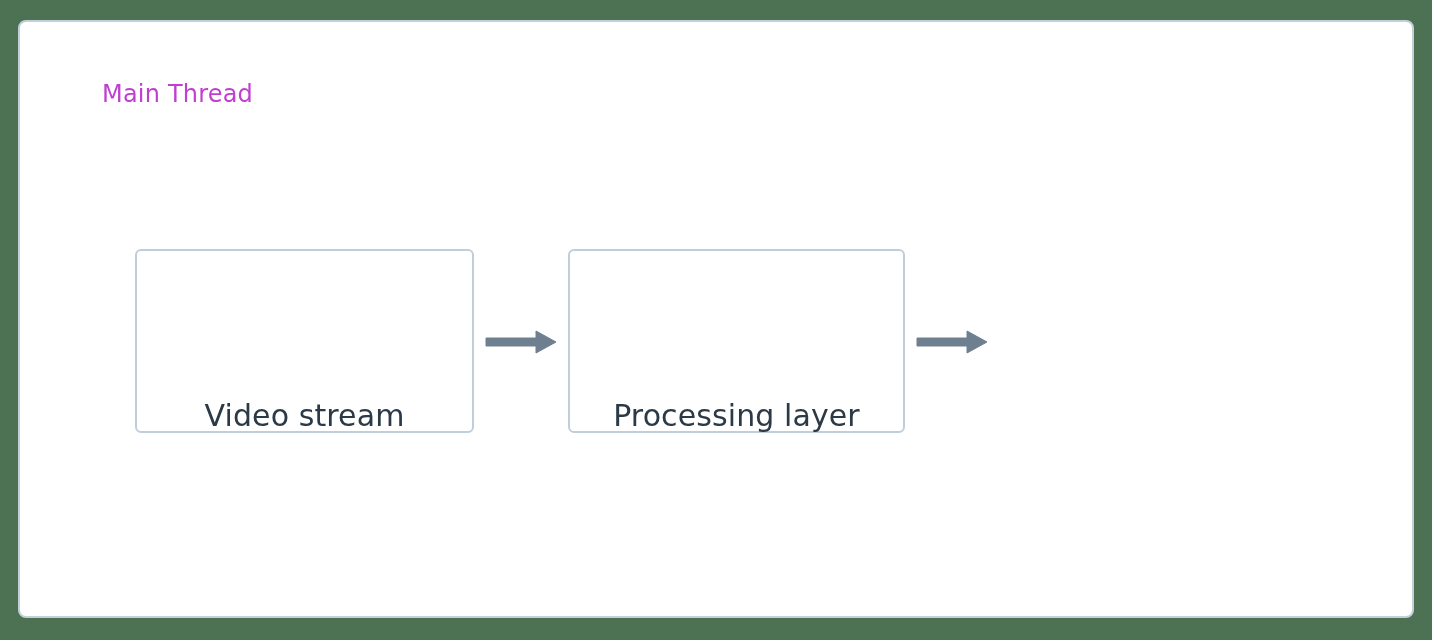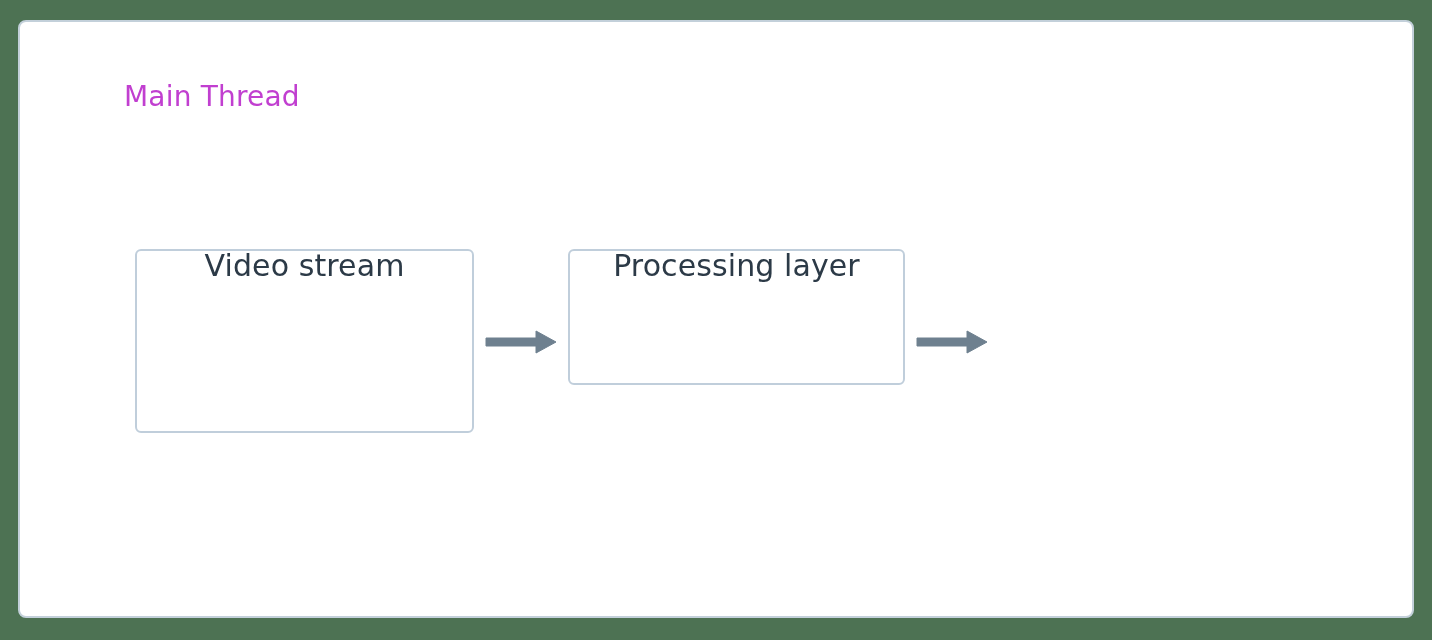--- a/index.html
+++ b/index.html
@@ -28,51 +28,51 @@
     width: 1396px;
     height: 598px;
     box-sizing: border-box;
     background: #ffffff;
     border: 2px solid #c3d0da;
     border-radius: 8px;
   }
 
   .subgraph-title {
     position: absolute;
-    left: 104px;
+    left: 82px;
     top: 58px;
-    font-size: 28px;
+    font-size: 24px;
     line-height: 1.2;
     color: #c13fd0;
     letter-spacing: 0.2px;
     white-space: nowrap;
   }
 
   
   .node {
     position: absolute;
     box-sizing: border-box;
     background: #ffffff;
     border: 2px solid #c0cedb;
     border-radius: 6px;
     display: flex;
-    align-items: flex-start;
+    align-items: flex-end;
     justify-content: center;
   }
 
   .node-label {
     font-size: 30px;
     line-height: 1;
     color: #2c3a47;
     white-space: nowrap;
     letter-spacing: 0.1px;
   }
 
   #node-video-stream   { left: 115px;  top: 227px; width: 339px; height: 184px; }
-  #node-processing     { left: 548px;  top: 227px; width: 337px; height: 136px; }
+  #node-processing     { left: 548px;  top: 227px; width: 337px; height: 184px; }
   #node-decoder        { left: 978px;  top: 227px; width: 339px; height: 184px; }
 
   
   .edge {
     position: absolute;
     top: 296px;
     height: 48px;
   }
   #edge-1 { left: 454px; width: 94px; }
   #edge-2 { left: 885px; width: 93px; }

